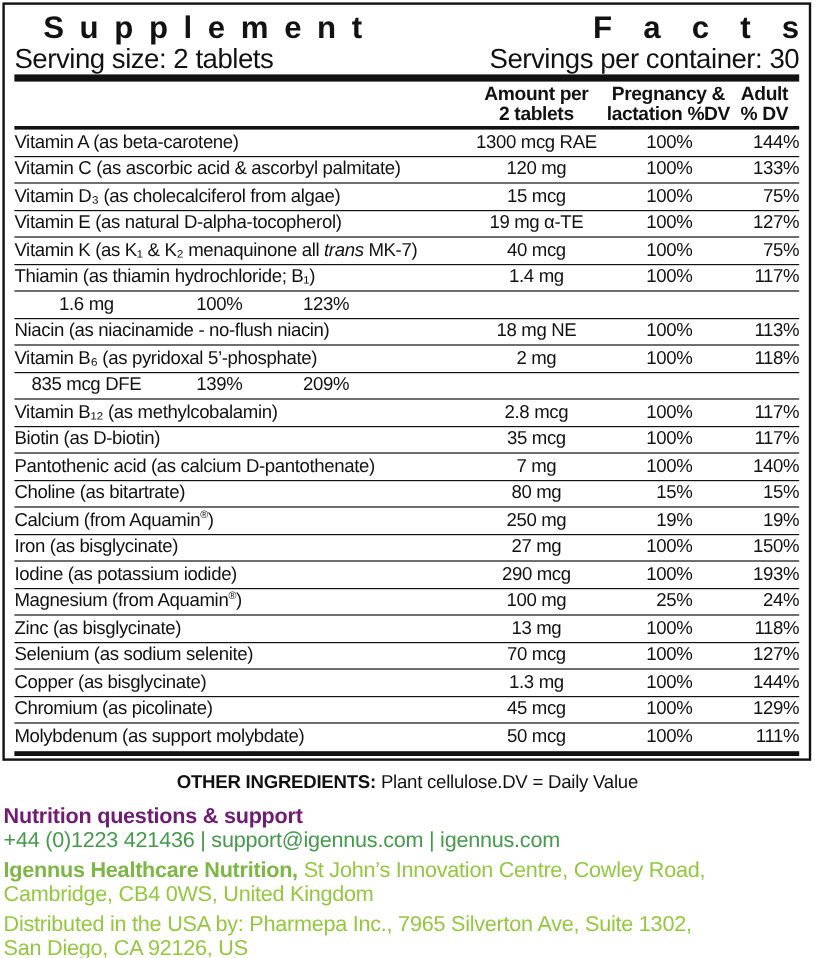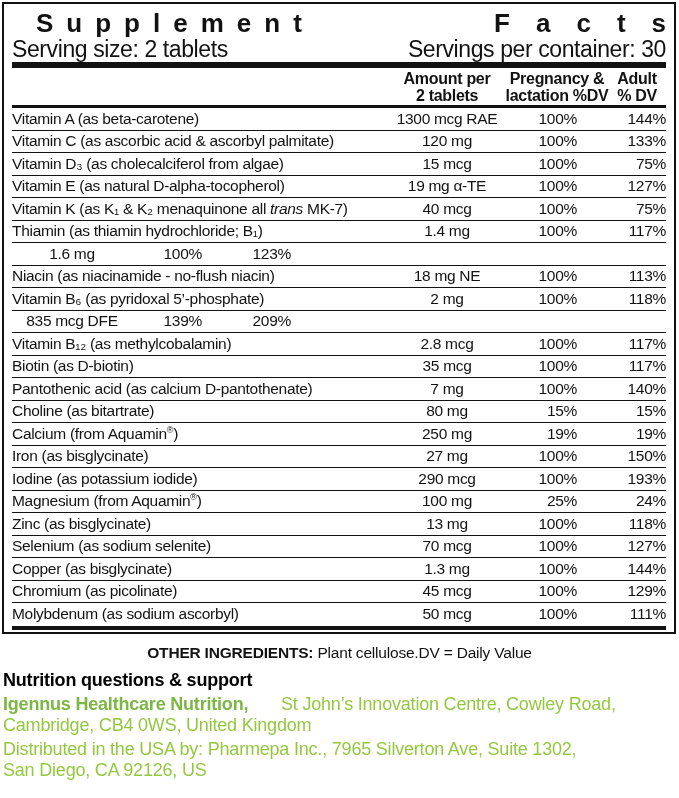--- a/index.html
+++ b/index.html
@@ -211,42 +211,43 @@
           <div class="c preg">100%</div>
           <div class="c adult">144%</div>
         </div>
         <div class="row">
           <div class="c name">Chromium (as picolinate)</div>
           <div class="c amount">45 mcg</div>
           <div class="c preg">100%</div>
           <div class="c adult">129%</div>
         </div>
         <div class="row">
-          <div class="c name">Molybdenum (as sodium ascorbyl)</div>
+          <div class="c name">Molybdenum (as support molybdate)</div>
           <div class="c amount">50 mcg</div>
           <div class="c preg">100%</div>
           <div class="c adult">111%</div>
         </div>
       </div>
 
     <div class="bar-bottom"></div>
   </div>
 
   <div class="other-row">
     <div>
       <span class="b">OTHER INGREDIENTS:</span>
       <span>Plant cellulose.</span>
     </div>
     <div>DV = Daily Value</div>
   </div>
 
   <div class="support">
-    <div class="heading green-dark" style="color: #000000;">Nutrition questions &amp; support</div>
+    <div class="heading green-dark" style="color: #701a75;">Nutrition questions &amp; support</div>
+    <div class="green-dark" style="color: rgb(68, 154, 75);">+44 (0)1223 421436 | support@igennus.com | igennus.com</div>
     <div class="para">
-      <span class="company-bold green-mid" style="color: rgb(124, 182, 67); text-align: right;">Igennus Healthcare Nutrition,</span><span class="green-light" style="color: rgb(147, 200, 62); margin-left: 28px;"> St John’s Innovation Centre, Cowley Road,</span><br>
+      <span class="company-bold green-mid" style="color: rgb(124, 182, 67); text-align: right;">Igennus Healthcare Nutrition,</span><span class="green-light" style="color: rgb(147, 200, 62);"> St John’s Innovation Centre, Cowley Road,</span><br>
       <span class="green-light" style="color: rgb(147, 200, 62);">Cambridge, CB4 0WS, United Kingdom</span>
     </div>
     <div class="para green-light" style="color: rgb(147, 200, 62);">
       <span>Distributed in the USA by: Pharmepa Inc., 7965 Silverton Ave, Suite 1302,</span><br>
       <span>San Diego, CA 92126, US</span>
     </div>
   </div>
 
 </div>
 

